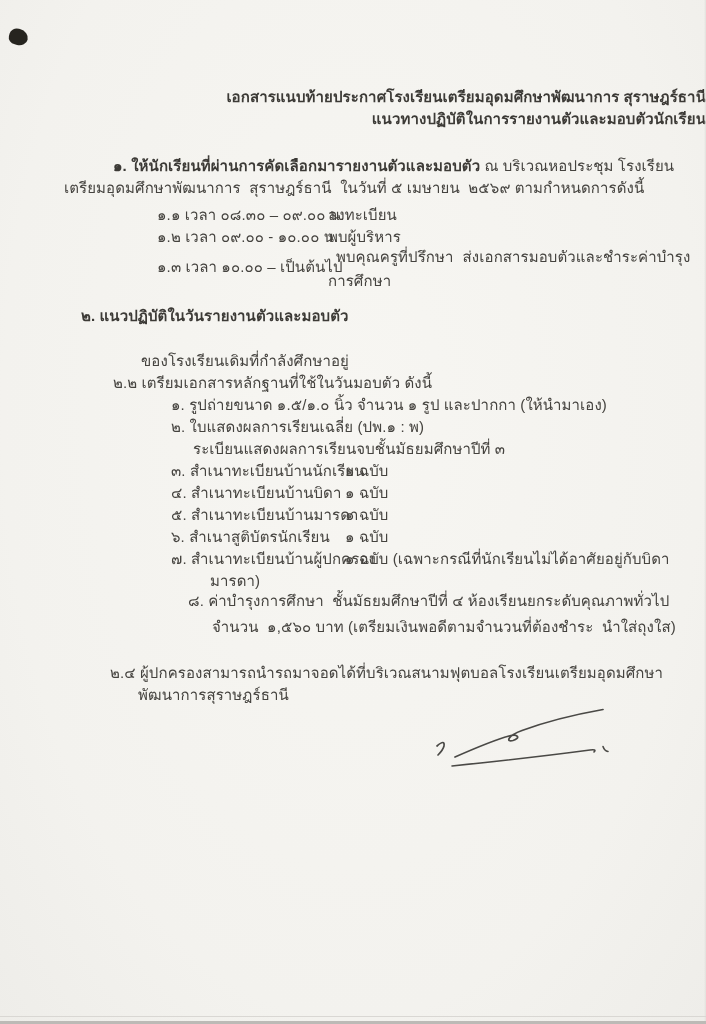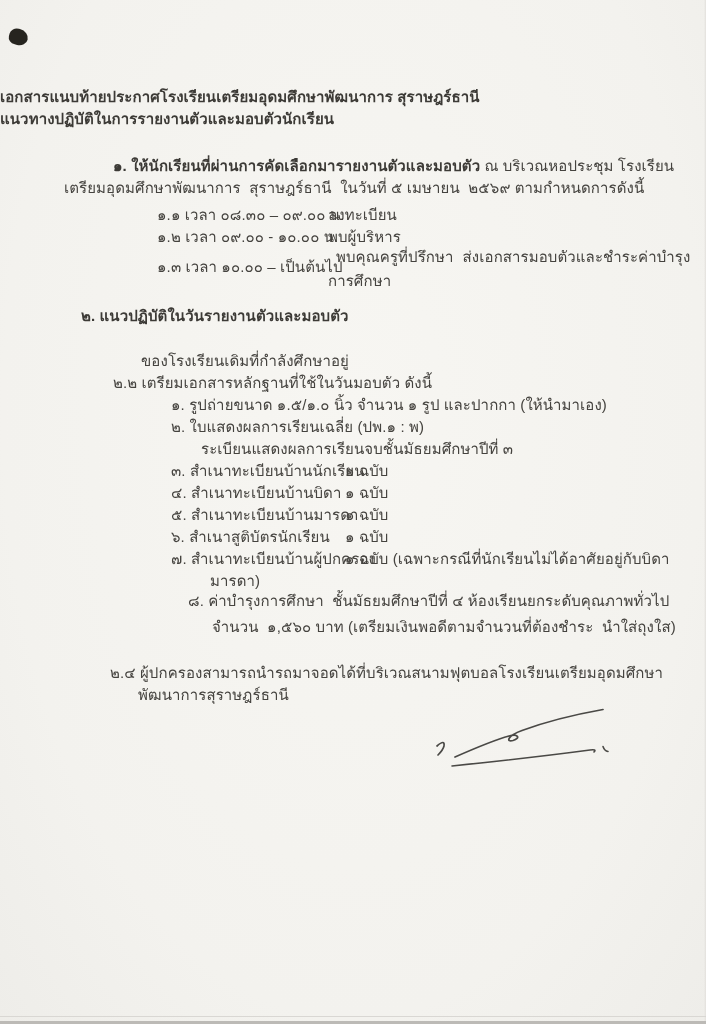--- a/index.html
+++ b/index.html
@@ -14,21 +14,21 @@
     color:#45433f;
   }
   .t {
     position:absolute;
     font-size:15px;
     line-height:21px;
     white-space:pre;
     letter-spacing:0.1px;
   }
   .b { font-weight:bold; color:#3c3a36; }
-  .center { left:0; right:0; text-align:left; }
+  .center { left:0; right:0; text-align:right; }
   .scan-mark {
     position:absolute; left:9px; top:29px;
     width:19px; height:16px;
     background:#26241f;
     border-radius:46% 58% 52% 44%;
     transform:rotate(14deg);
   }
   .edge-bottom {
     position:absolute; left:0; right:0; bottom:0; height:3px;
     background:#bcbab6;
@@ -65,21 +65,21 @@
   <div class="t" style="top:248px; left:336px;font-family:Liberation Mono, monospace;">พบคุณครูที่ปรึกษา ส่งเอกสารมอบตัวและชำระค่าบำรุง</div>
   <div class="t" style="top:270px; left:328px;">การศึกษา</div>
 
   <div class="t b" style="top:305px; left:81px;">๒. แนวปฏิบัติในวันรายงานตัวและมอบตัว</div>
   <div class="t" style="top:350px; left:141px;">ของโรงเรียนเดิมที่กำลังศึกษาอยู่</div>
   <div class="t" style="top:372px; left:113px;">๒.๒ เตรียมเอกสารหลักฐานที่ใช้ในวันมอบตัว ดังนี้</div>
 
   <div class="t" style="top:394px; left:171px;">๑. รูปถ่ายขนาด ๑.๕/๑.๐ นิ้ว จำนวน ๑ รูป และปากกา (ให้นำมาเอง)</div>
 
   <div class="t" style="top:416px; left:171px;">๒. ใบแสดงผลการเรียนเฉลี่ย (ปพ.๑ : พ)</div>
-  <div class="t" style="top:438px; left:193px;margin-left:8px;">ระเบียนแสดงผลการเรียนจบชั้นมัธยมศึกษาปีที่ ๓</div>
+  <div class="t" style="top:438px; left:193px;">ระเบียนแสดงผลการเรียนจบชั้นมัธยมศึกษาปีที่ ๓</div>
 
   <div class="t" style="top:460px; left:171px;">๓. สำเนาทะเบียนบ้านนักเรียน</div>
   <div class="t" style="top:460px; left:345px;">๑ ฉบับ</div>
 
   <div class="t" style="top:482px; left:171px;">๔. สำเนาทะเบียนบ้านบิดา</div>
   <div class="t" style="top:482px; left:345px;">๑ ฉบับ</div>
 
   <div class="t" style="top:504px; left:171px;">๕. สำเนาทะเบียนบ้านมารดา</div>
   <div class="t" style="top:504px; left:345px;">๑ ฉบับ</div>
 

